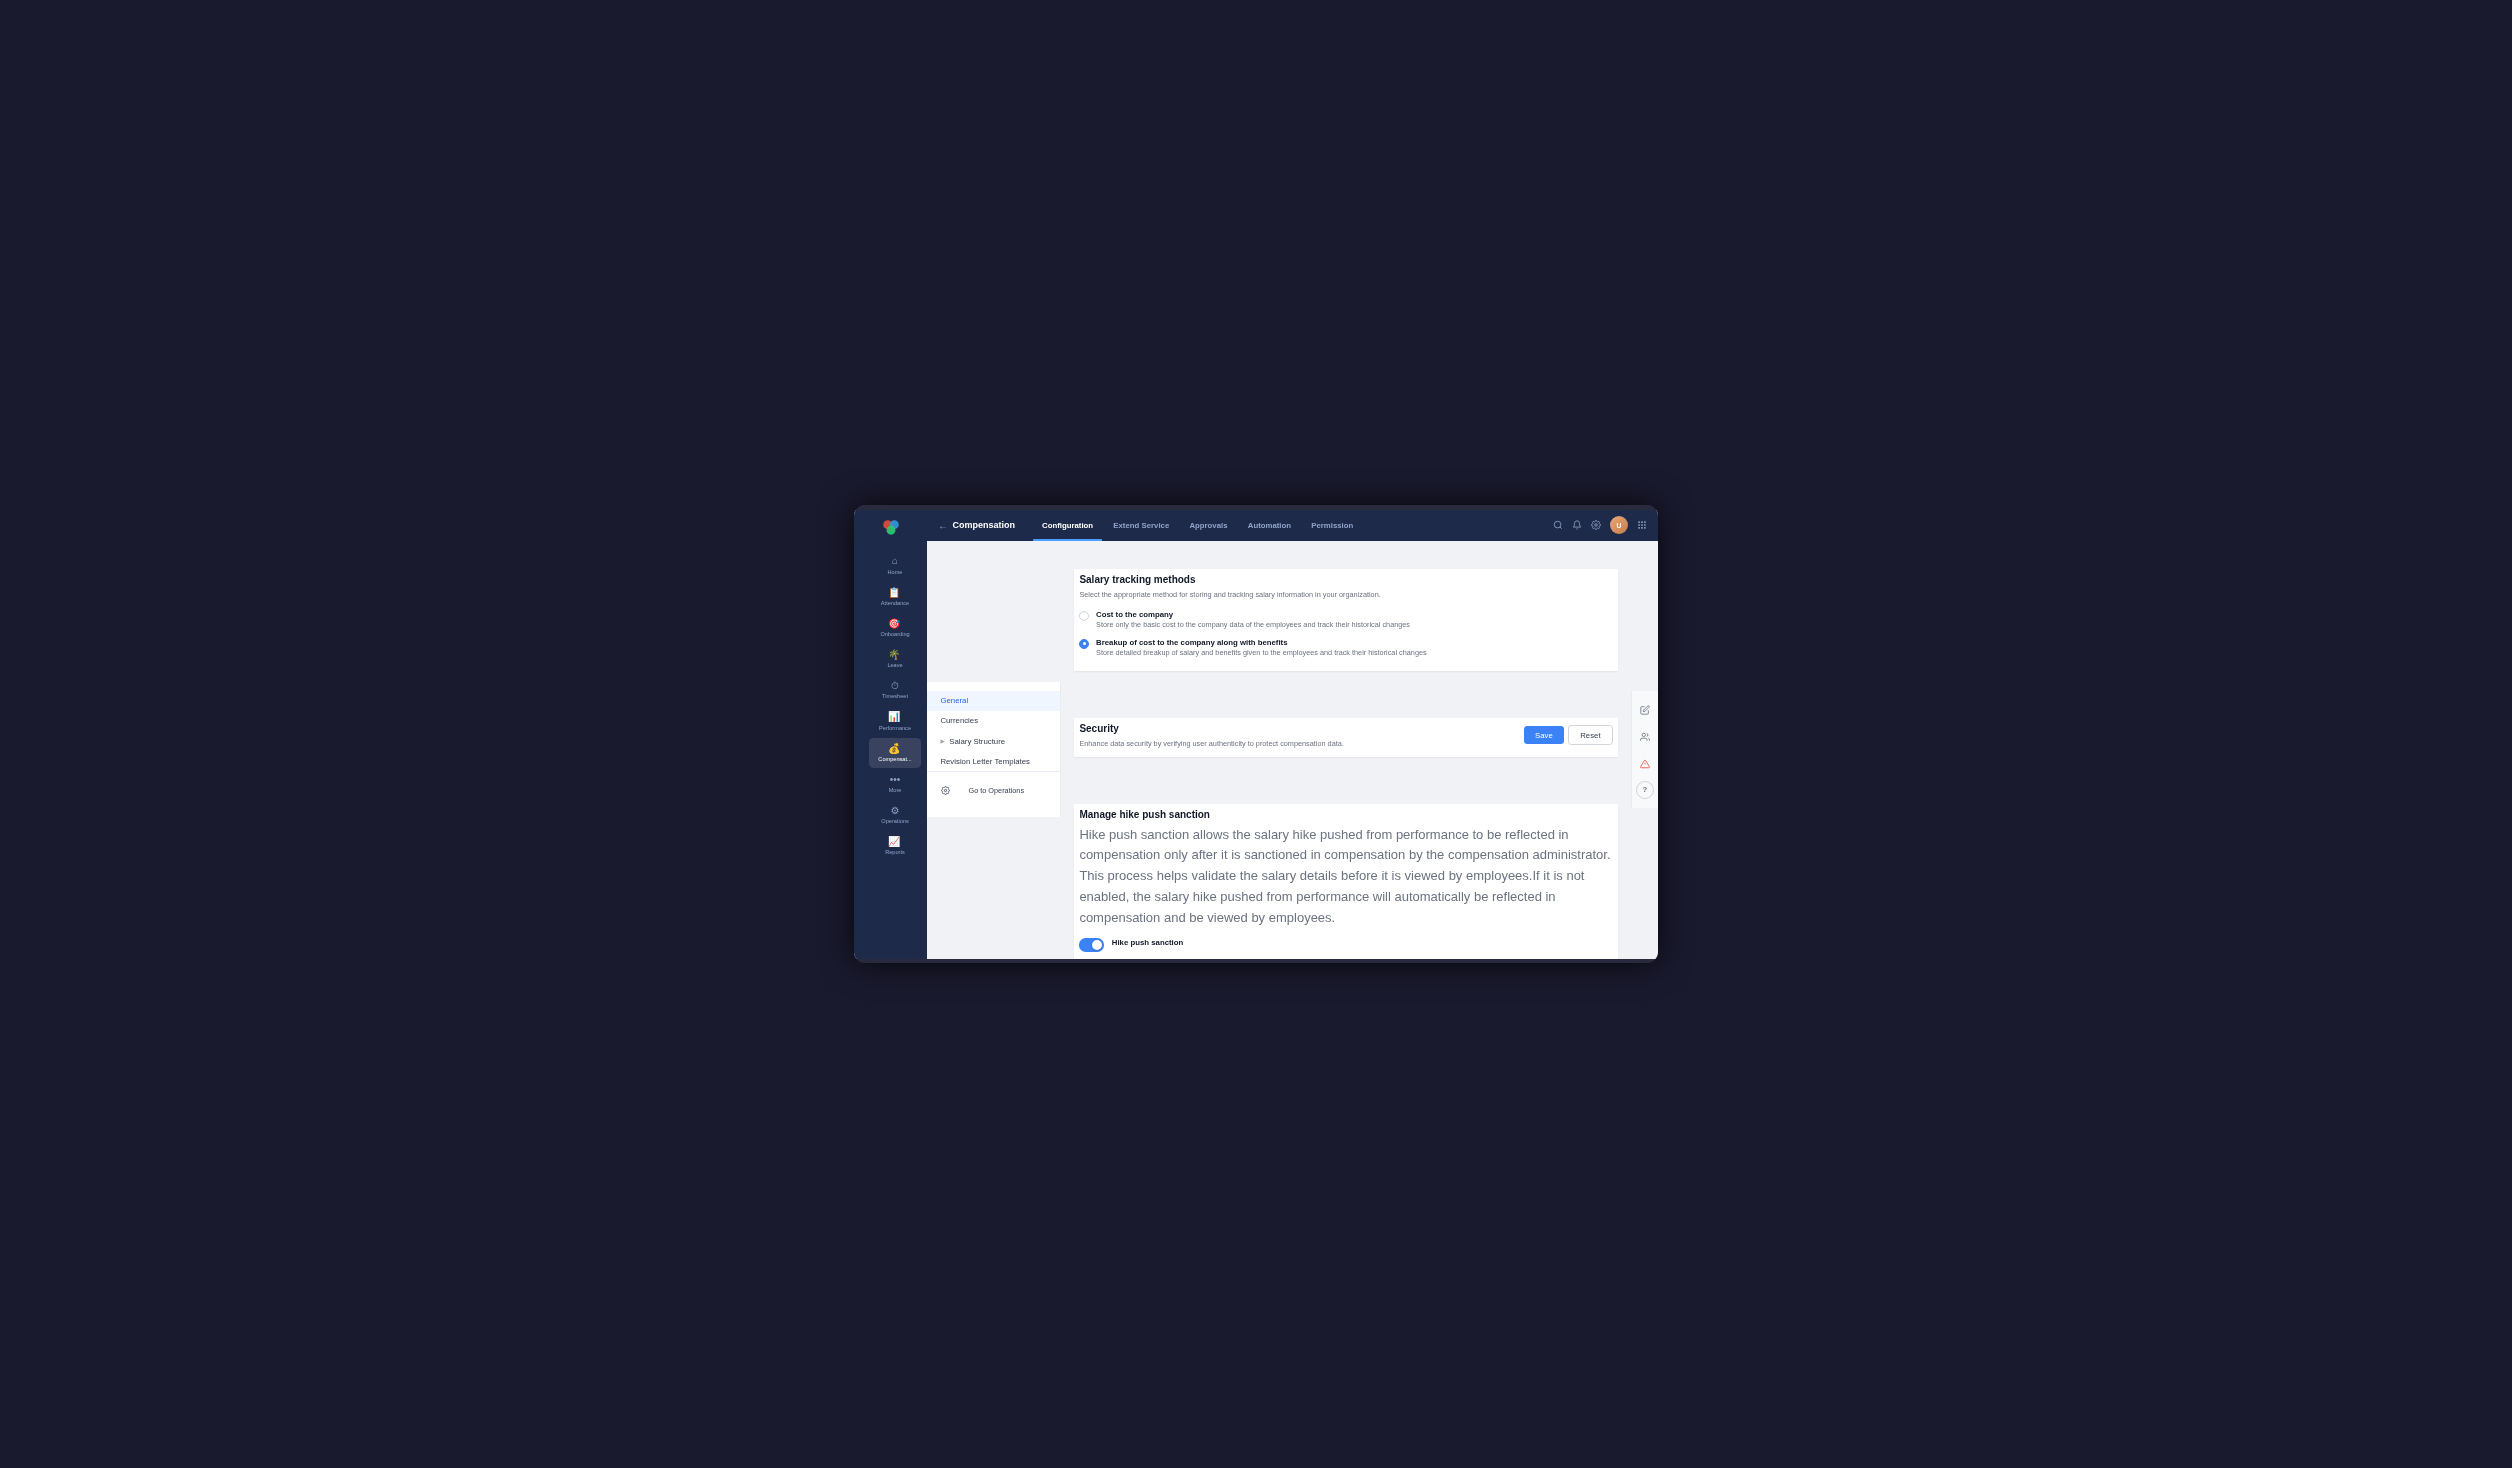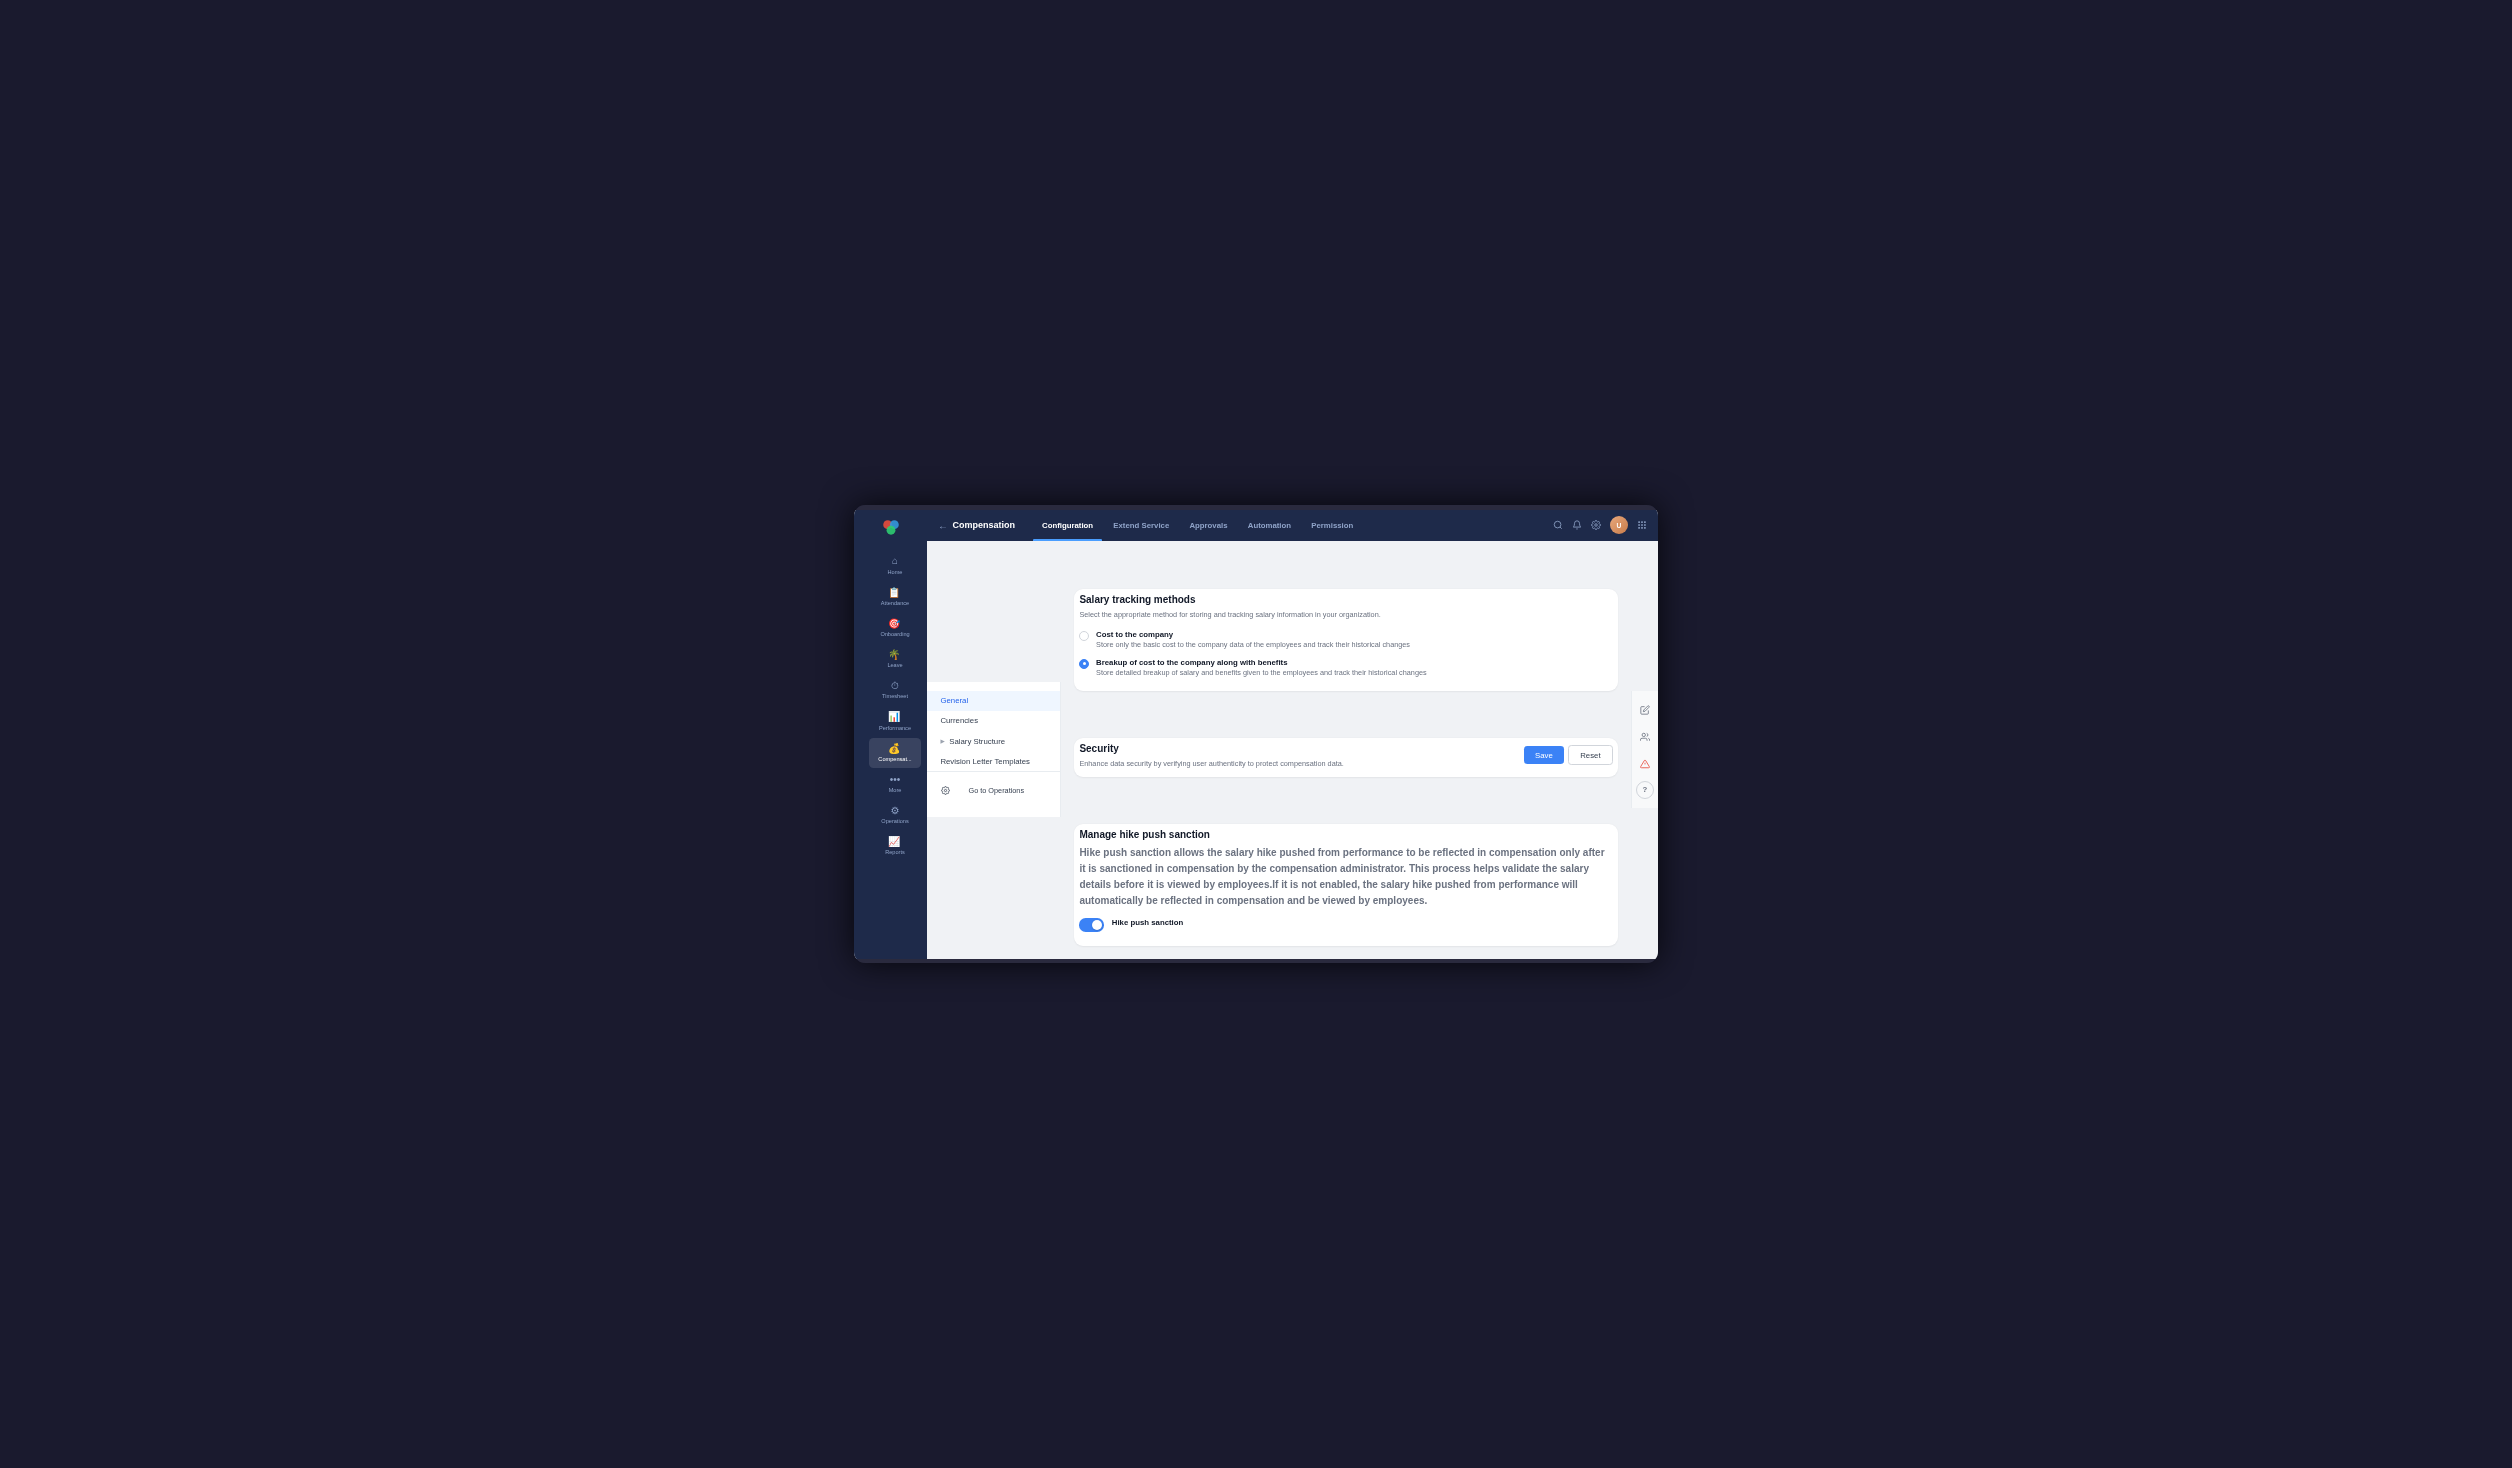--- a/index.html
+++ b/index.html
@@ -219,21 +219,21 @@
       flex: 1;
       overflow-y: auto;
       padding: 13.4px;
       display: flex;
       flex-direction: column;
       gap: 11px;
       background: #f0f2f5;
     }
     .section-card {
       background: #fff;
-      border-radius: 9px;
+      border-radius: 0;
       padding: 5px;
       box-shadow: 0 0.6px 1.7px rgba(0,0,0,0.06);
       margin-top: 36px;
     }
     .section-title {
       font-size: 10px;
       font-weight: 600;
       color: #111827;
       margin-bottom: 4.5px;
     }
@@ -372,25 +372,24 @@
       font-size: 7.8px;
       text-align: center;
       outline: none;
     }
     .reauth-unit {
       font-size: 7.8px;
       color: #374151;
     }
     
     .hike-body-text {
-      font-size: 10px;
+      font-size: 13px;
       color: #6b7280;
       line-height: 1.6;
       margin-bottom: 9px;
-      font-weight: bold;
     }
     
     .right-action-bar {
       width: 27px;
       background: #f8f9fa;
       border-left: 0.6px solid #e8ecf0;
       display: flex;
       flex-direction: column;
       align-items: center;
       padding: 9px 0;

